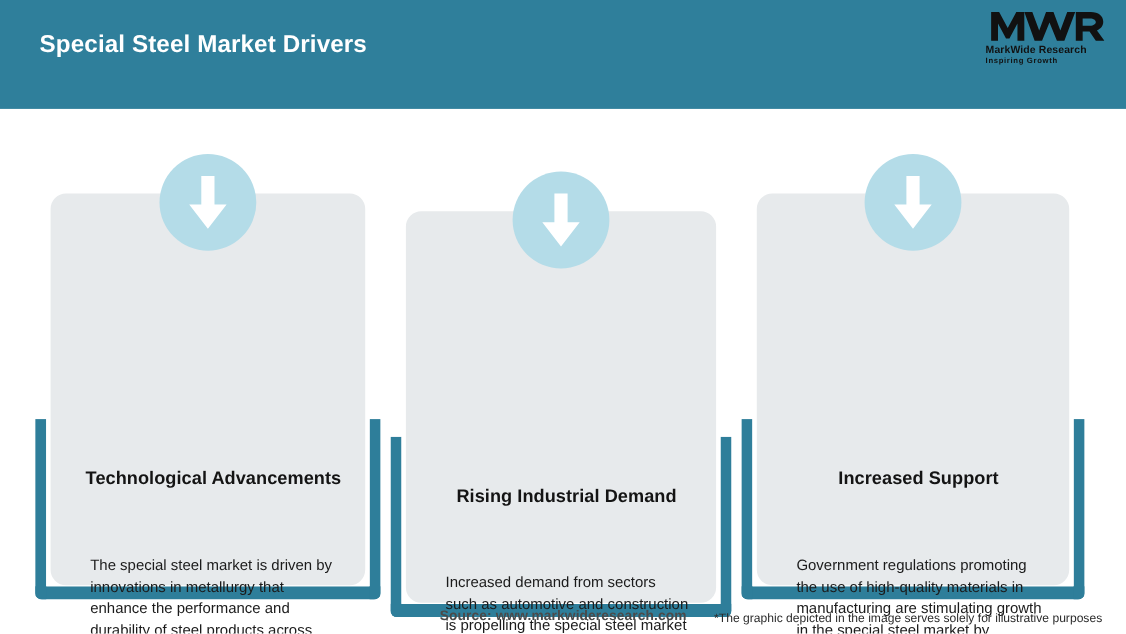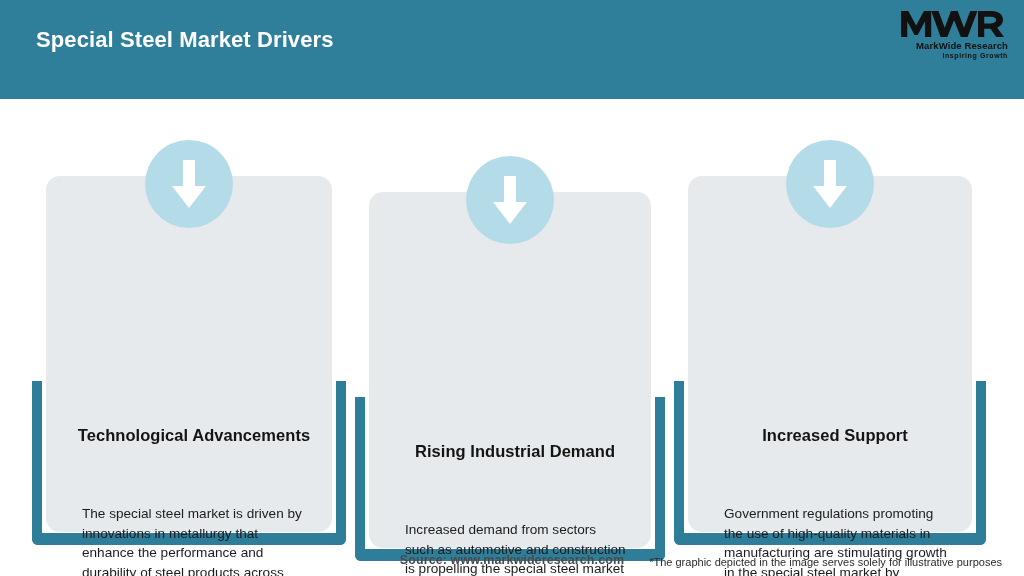--- a/index.html
+++ b/index.html
@@ -36,21 +36,21 @@
     white-space: nowrap;
   }
 
   
   #logo {
     position: absolute;
     right: 16px;
     top: 9px;
     width: 112px;
     height: 56px;
-    text-align: right;
+    text-align: left;
   }
   #logo-mark {
     height: 30px;
     display: block;
     margin: 0 auto;
   }
   #logo-name {
     display: block;
     font-size: 9.5px;
     font-weight: bold;

